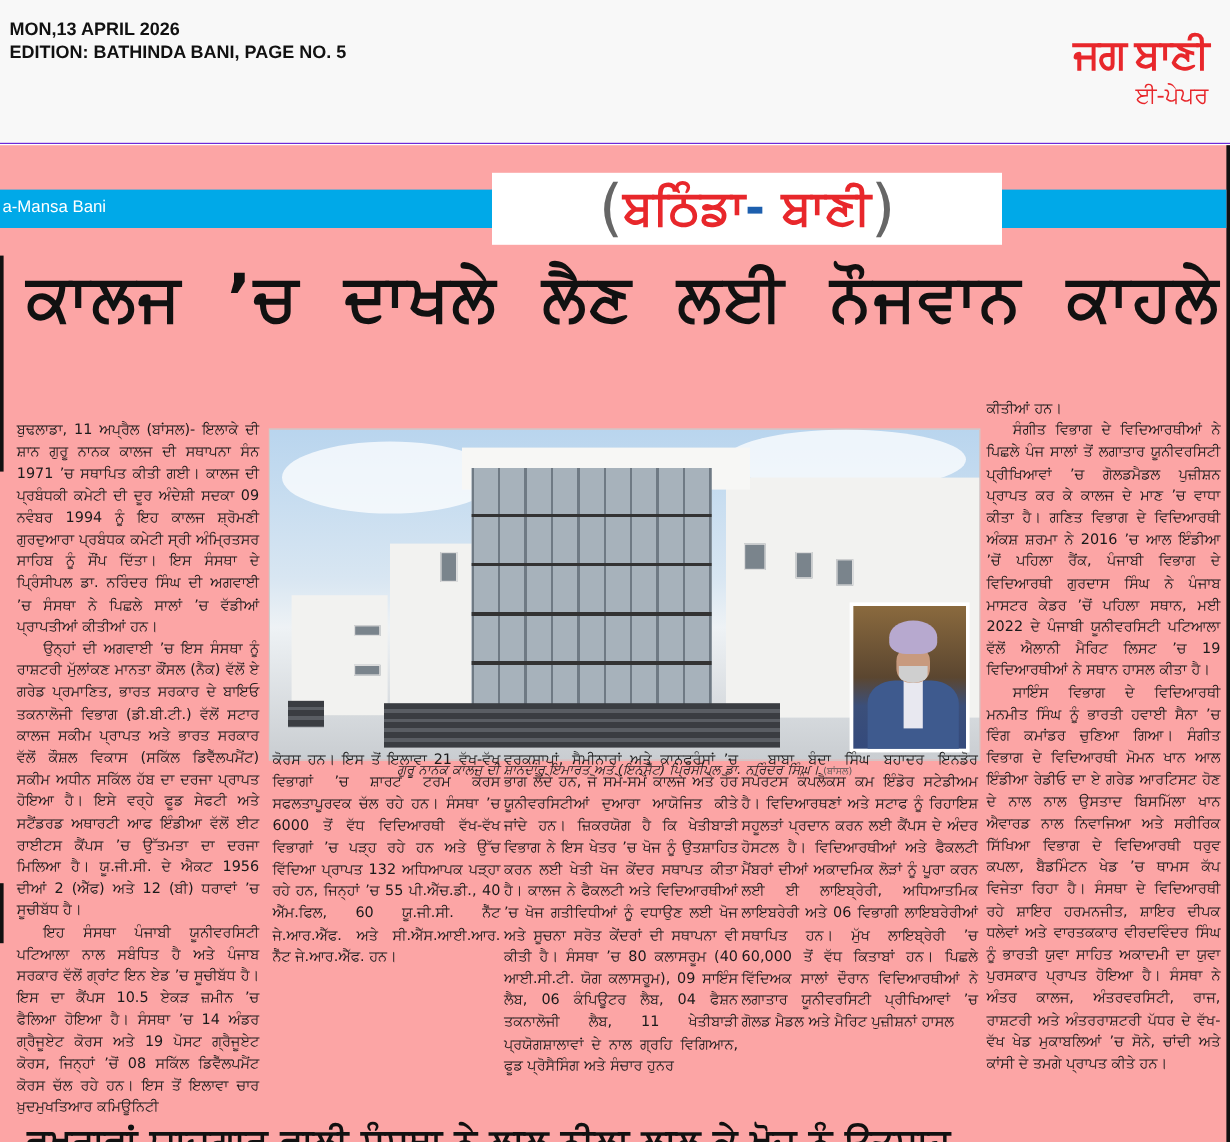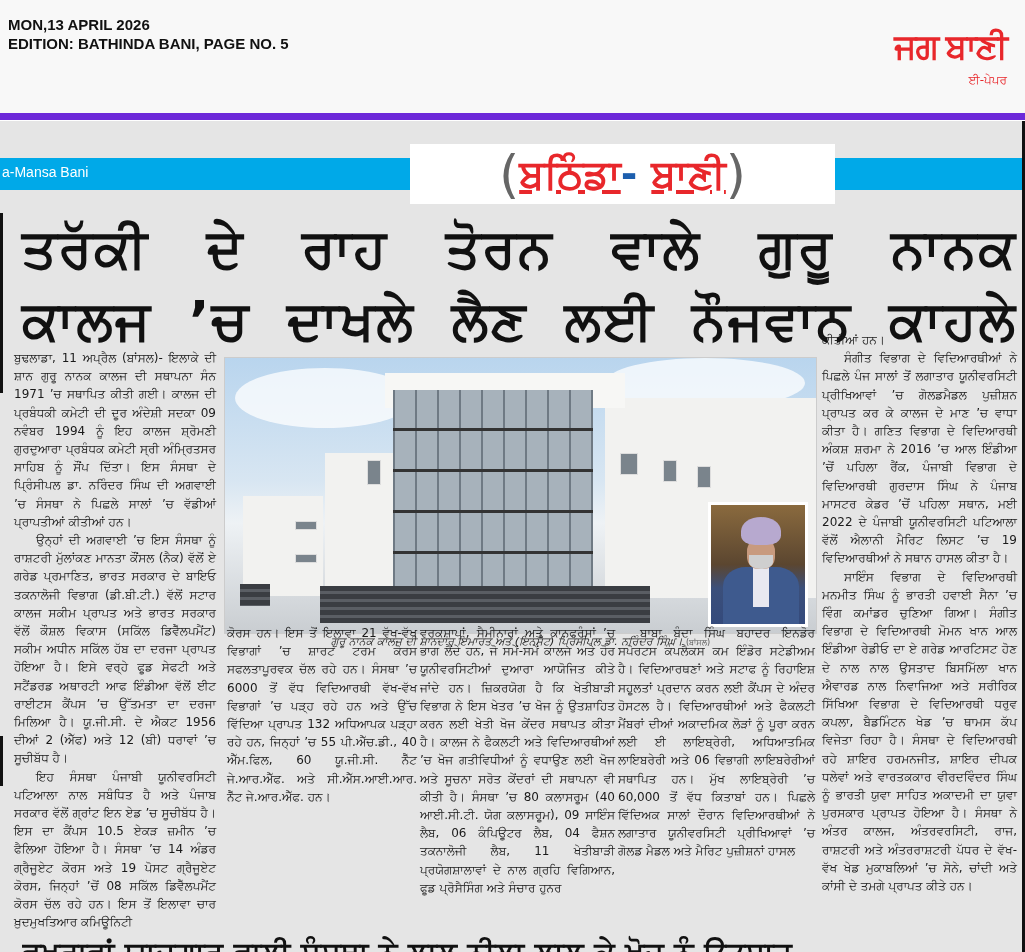--- a/index.html
+++ b/index.html
@@ -1,32 +1,32 @@
 <!DOCTYPE html>
 <html><head>
 <meta charset="utf-8">
 <style>
   * { box-sizing: border-box; margin: 0; padding: 0; }
   html, body { width: 1025px; height: 952px; overflow: hidden; background: #ffffff; }
   body { font-family: "DejaVu Sans", sans-serif; color: #111; position: relative; }
 
-  .topbar { position: absolute; left: 0; top: 0; width: 1025px; height: 120px; background: #f8f8f8; border-bottom: 7px solid #6d28d9; }
+  .topbar { position: absolute; left: 0; top: 0; width: 1025px; height: 120px; background: #f8f8f8; border-bottom: 1px solid #6d28d9; }
   .topbar .meta { position: absolute; left: 8px; top: 15px; font-family: "Liberation Sans", sans-serif; font-weight: bold; font-size: 15px; line-height: 19px; color: #111; }
   .logo { position: absolute; right: 18px; top: 28px; text-align: right; }
   .logo .brand { font-family: Liberation Serif, serif; font-weight: bold; font-size: 34px; line-height: 38px; color: #e8272b; letter-spacing: -1px; }
-  .logo .sub { font-family: "DejaVu Sans", sans-serif; font-size: 12px; line-height: 24px; color: #e8272b; margin-top: 2px; }
+  .logo .sub { font-family: "DejaVu Sans", sans-serif; font-size: 19px; line-height: 24px; color: #e8272b; margin-top: 2px; }
 
-  .page { position: absolute; left: 0; top: 121px; width: 1025px; height: 831px; background: #e5e5e5; }
+  .page { position: absolute; left: 0; top: 121px; width: 1025px; height: 831px; background: #fca5a5; }
   .page-edge { position: absolute; right: 0; top: 0; width: 3px; height: 831px; background: #111; }
 
   .banner-strip { position: absolute; left: 0; top: 37px; width: 1022px; height: 32px; background: #00a9e8; }
   .banner-strip .crumb { position: absolute; left: 2px; top: 6px; font-family: "Liberation Sans", sans-serif; font-size: 14px; color: #fff; }
   .banner-title { position: absolute; left: 410px; top: 23px; width: 425px; height: 60px; background: #fff; display: flex; align-items: center; justify-content: center; }
   .paren { font-family: "DejaVu Sans", sans-serif; font-size: 52px; color: #666; font-weight: normal; line-height: 60px; }
-  .bt-red { font-family: "DejaVu Sans", sans-serif; font-weight: bold; font-size: 40px; color: #e8272b; text-decoration: underline; }
+  .bt-red { font-family: "DejaVu Sans", sans-serif; font-weight: bold; font-size: 40px; color: #e8272b; }
   .bt-blue { font-family: "DejaVu Sans", sans-serif; font-weight: bold; font-size: 40px; color: #1d5fae; }
 
   .left-rule { position: absolute; left: 0; top: 92px; width: 3px; height: 180px; background: #111; }
   .left-rule2 { position: absolute; left: 0; top: 615px; width: 3px; height: 50px; background: #111; }
 
   .headline { position: absolute; left: 22px; top: 92px; width: 995px; }
   .headline .line { font-family: "DejaVu Sans", sans-serif; font-weight: bold; font-size: 54px; line-height: 72px; color: #111; white-space: nowrap; letter-spacing: 2px; text-align: justify; text-align-last: justify; }
 
   .col { position: absolute; font-family: "DejaVu Sans", sans-serif; font-size: 12px; line-height: 18.2px; color: #1a1a1a; text-align: justify; }
   .col p { text-indent: 0; margin: 0; }
@@ -81,21 +81,20 @@
     <span class="bt-red">ਬਠਿੰਡਾ</span>
     <span class="bt-blue">-</span>
     <span class="bt-red" style="margin-left:14px">ਬਾਣੀ</span>
     <span class="paren">)</span>
   </div>
 
   <div class="left-rule"></div>
   <div class="left-rule2"></div>
 
   <div class="headline">
-    <div class="line">ਤਰੱਕੀ ਦੇ ਰਾਹ ਤੋਰਨ ਵਾਲੇ ਗੁਰੂ ਨਾਨਕ</div>
     <div class="line">ਕਾਲਜ ’ਚ ਦਾਖਲੇ ਲੈਣ ਲਈ ਨੌਜਵਾਨ ਕਾਹਲੇ</div>
   </div>
 
   <div class="col col1">
     <p>ਬੁਢਲਾਡਾ, 11 ਅਪ੍ਰੈਲ (ਬਾਂਸਲ)- ਇਲਾਕੇ ਦੀ ਸ਼ਾਨ ਗੁਰੂ ਨਾਨਕ ਕਾਲਜ ਦੀ ਸਥਾਪਨਾ ਸੰਨ 1971 ’ਚ ਸਥਾਪਿਤ ਕੀਤੀ ਗਈ। ਕਾਲਜ ਦੀ ਪ੍ਰਬੰਧਕੀ ਕਮੇਟੀ ਦੀ ਦੂਰ ਅੰਦੇਸ਼ੀ ਸਦਕਾ 09 ਨਵੰਬਰ 1994 ਨੂੰ ਇਹ ਕਾਲਜ ਸ਼੍ਰੋਮਣੀ ਗੁਰਦੁਆਰਾ ਪ੍ਰਬੰਧਕ ਕਮੇਟੀ ਸ੍ਰੀ ਅੰਮ੍ਰਿਤਸਰ ਸਾਹਿਬ ਨੂੰ ਸੌਂਪ ਦਿੱਤਾ। ਇਸ ਸੰਸਥਾ ਦੇ ਪ੍ਰਿੰਸੀਪਲ ਡਾ. ਨਰਿੰਦਰ ਸਿੰਘ ਦੀ ਅਗਵਾਈ ’ਚ ਸੰਸਥਾ ਨੇ ਪਿਛਲੇ ਸਾਲਾਂ ’ਚ ਵੱਡੀਆਂ ਪ੍ਰਾਪਤੀਆਂ ਕੀਤੀਆਂ ਹਨ।</p>
     <p class="indent">ਉਨ੍ਹਾਂ ਦੀ ਅਗਵਾਈ ’ਚ ਇਸ ਸੰਸਥਾ ਨੂੰ ਰਾਸ਼ਟਰੀ ਮੁੱਲਾਂਕਣ ਮਾਨਤਾ ਕੌਂਸਲ (ਨੈਕ) ਵੱਲੋਂ ਏ ਗਰੇਡ ਪ੍ਰਮਾਣਿਤ, ਭਾਰਤ ਸਰਕਾਰ ਦੇ ਬਾਇਓ ਤਕਨਾਲੋਜੀ ਵਿਭਾਗ (ਡੀ.ਬੀ.ਟੀ.) ਵੱਲੋਂ ਸਟਾਰ ਕਾਲਜ ਸਕੀਮ ਪ੍ਰਾਪਤ ਅਤੇ ਭਾਰਤ ਸਰਕਾਰ ਵੱਲੋਂ ਕੌਸ਼ਲ ਵਿਕਾਸ (ਸਕਿੱਲ ਡਿਵੈੱਲਪਮੈਂਟ) ਸਕੀਮ ਅਧੀਨ ਸਕਿੱਲ ਹੱਬ ਦਾ ਦਰਜਾ ਪ੍ਰਾਪਤ ਹੋਇਆ ਹੈ। ਇਸੇ ਵਰ੍ਹੇ ਫੂਡ ਸੇਫਟੀ ਅਤੇ ਸਟੈਂਡਰਡ ਅਥਾਰਟੀ ਆਫ ਇੰਡੀਆ ਵੱਲੋਂ ਈਟ ਰਾਈਟਸ ਕੈਂਪਸ ’ਚ ਉੱਤਮਤਾ ਦਾ ਦਰਜਾ ਮਿਲਿਆ ਹੈ। ਯੂ.ਜੀ.ਸੀ. ਦੇ ਐਕਟ 1956 ਦੀਆਂ 2 (ਐੱਫ) ਅਤੇ 12 (ਬੀ) ਧਰਾਵਾਂ ’ਚ ਸੂਚੀਬੱਧ ਹੈ।</p>
     <p class="indent">ਇਹ ਸੰਸਥਾ ਪੰਜਾਬੀ ਯੂਨੀਵਰਸਿਟੀ ਪਟਿਆਲਾ ਨਾਲ ਸਬੰਧਿਤ ਹੈ ਅਤੇ ਪੰਜਾਬ ਸਰਕਾਰ ਵੱਲੋਂ ਗ੍ਰਾਂਟ ਇਨ ਏਡ ’ਚ ਸੂਚੀਬੱਧ ਹੈ। ਇਸ ਦਾ ਕੈਂਪਸ 10.5 ਏਕੜ ਜ਼ਮੀਨ ’ਚ ਫੈਲਿਆ ਹੋਇਆ ਹੈ। ਸੰਸਥਾ ’ਚ 14 ਅੰਡਰ ਗ੍ਰੈਜੂਏਟ ਕੋਰਸ ਅਤੇ 19 ਪੋਸਟ ਗ੍ਰੈਜੂਏਟ ਕੋਰਸ, ਜਿਨ੍ਹਾਂ ’ਚੋਂ 08 ਸਕਿੱਲ ਡਿਵੈੱਲਪਮੈਂਟ ਕੋਰਸ ਚੱਲ ਰਹੇ ਹਨ। ਇਸ ਤੋਂ ਇਲਾਵਾ ਚਾਰ ਖ਼ੁਦਮੁਖਤਿਆਰ ਕਮਿਊਨਿਟੀ</p>
   </div>
 
   <div class="photo">

